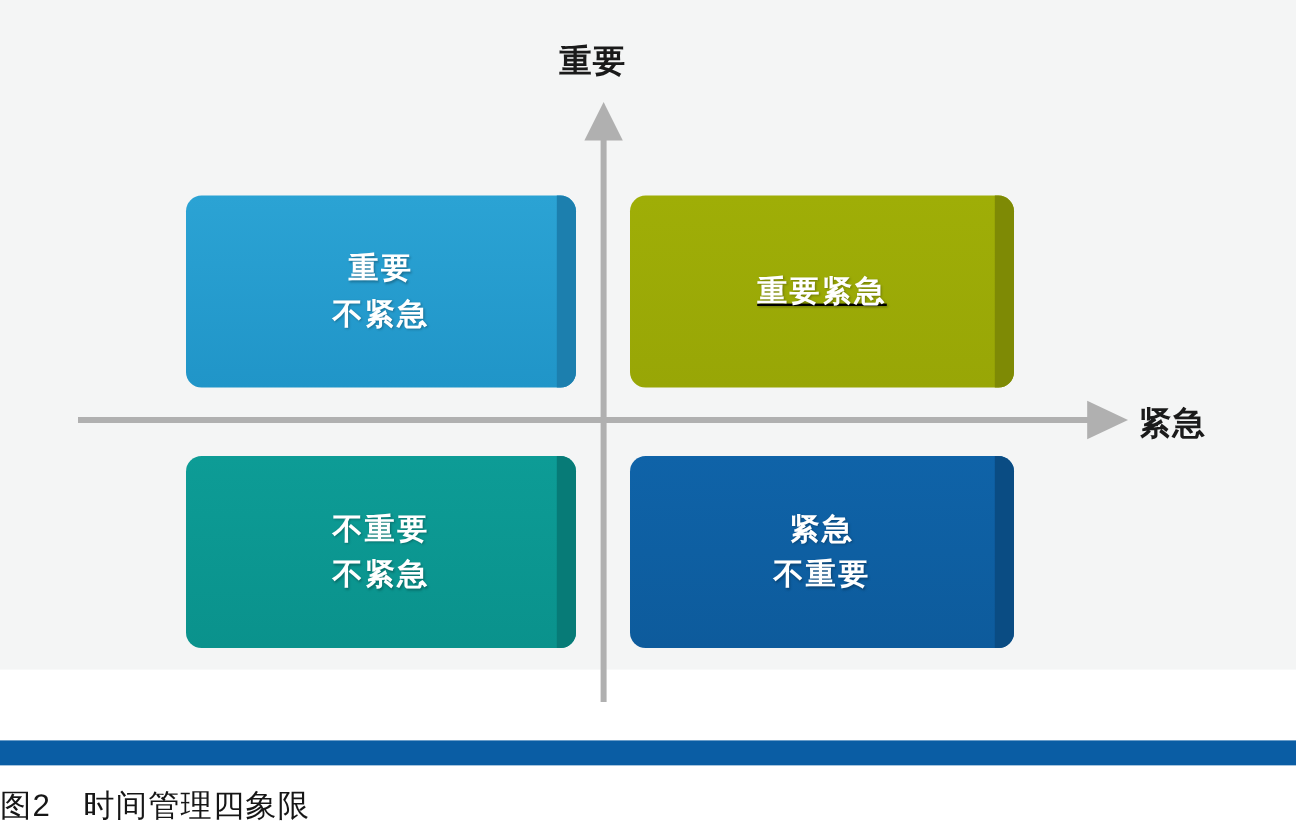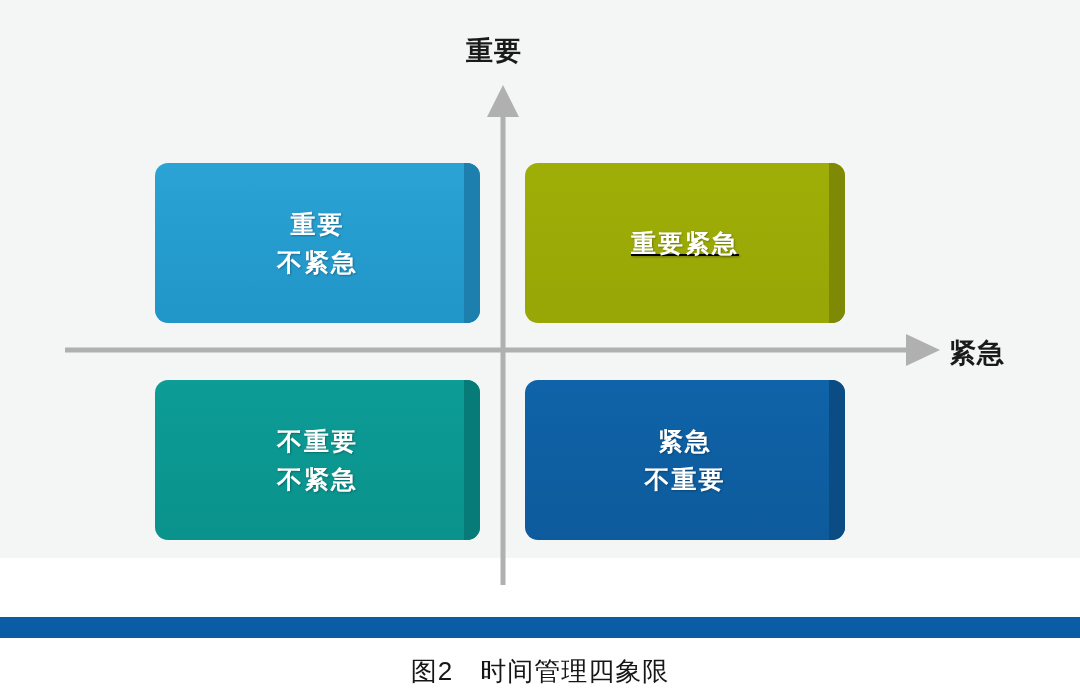--- a/index.html
+++ b/index.html
@@ -121,21 +121,21 @@
     top: 638px;
     width: 1080px;
     height: 61px;
     background: #ffffff;
   }
   .caption {
     position: absolute;
     left: 0;
     top: 16px;
     width: 1080px;
-    text-align: center;
+    text-align: left;
     font-size: 26px;
     color: #161616;
     letter-spacing: 1px;
     white-space: pre;
   }
 </style>
 </head>
 <body>
 
 <div id="figure-root">

